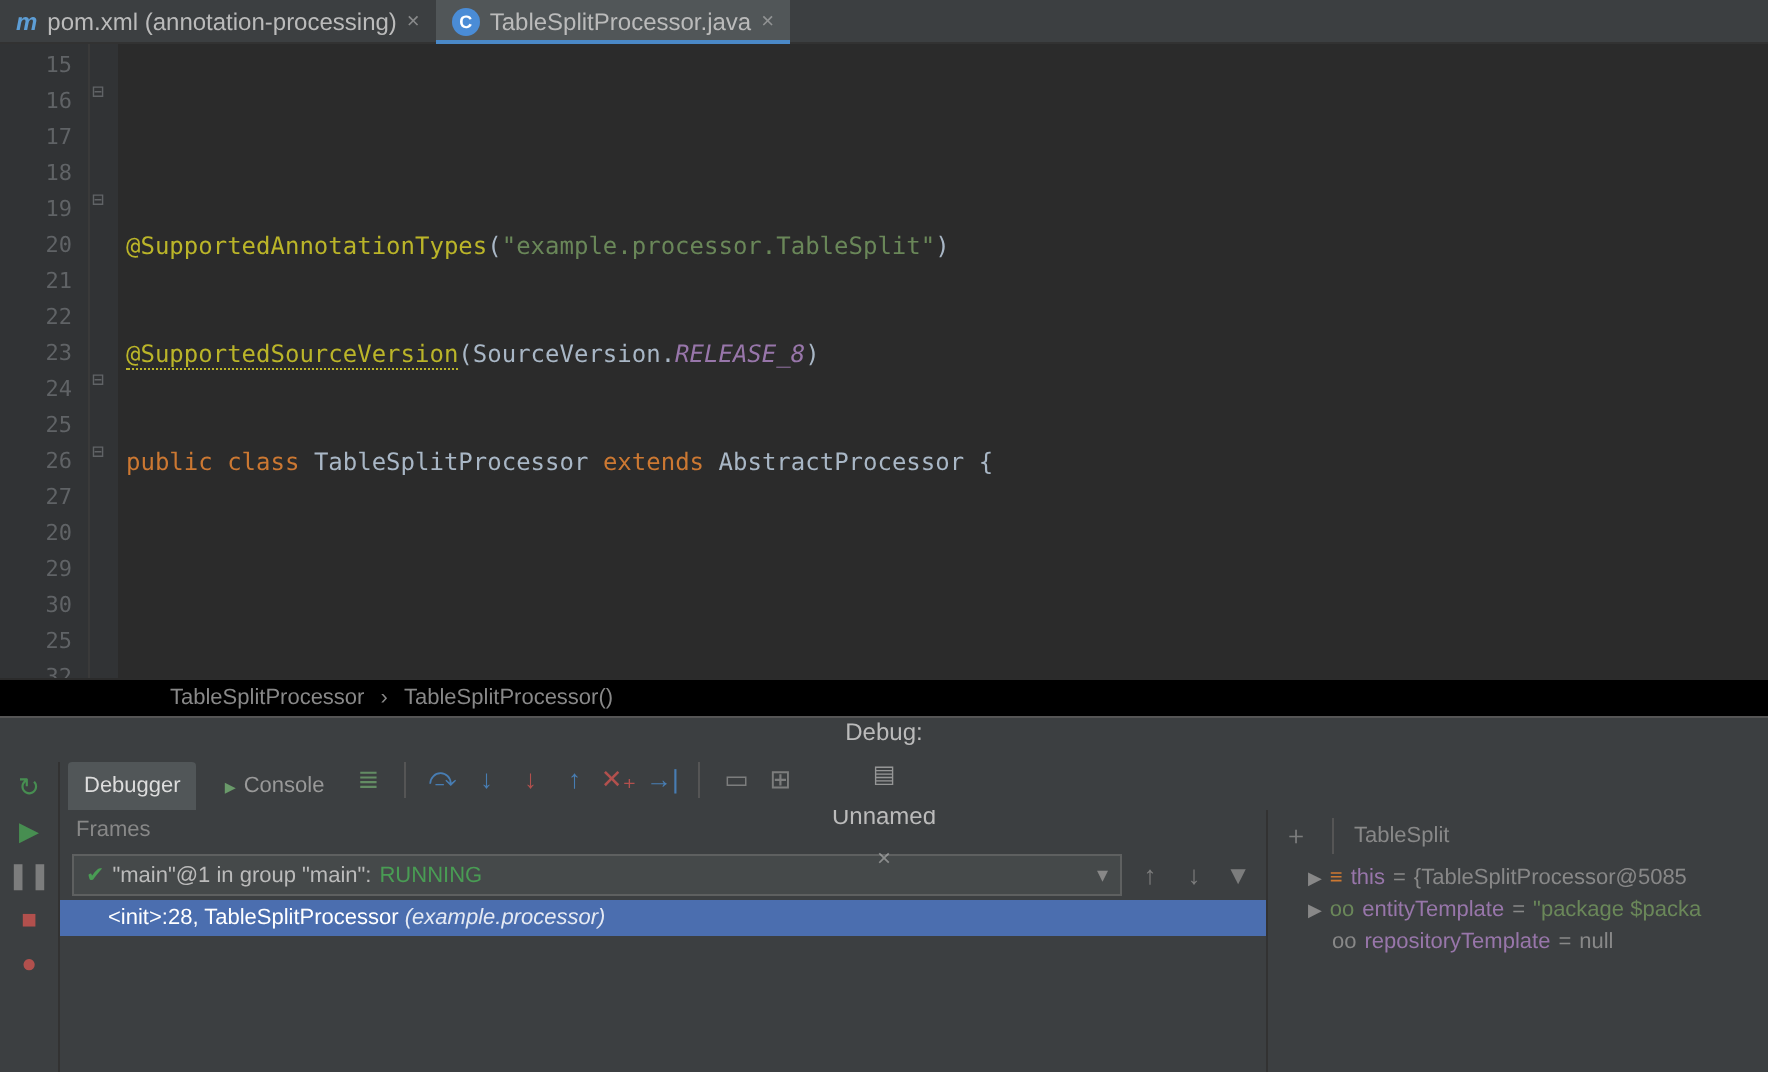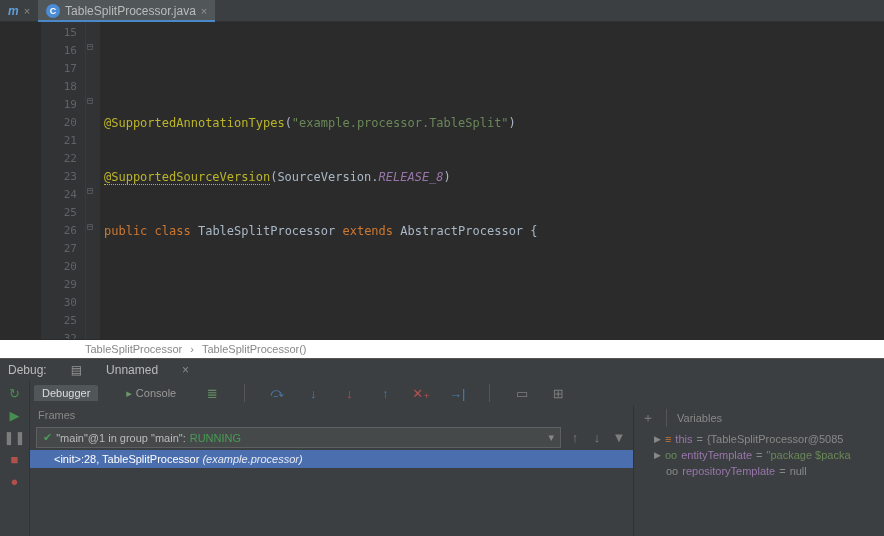--- a/index.html
+++ b/index.html
@@ -69,21 +69,20 @@
   flex: 1;
   display: flex;
   background: #2b2b2b;
   overflow: hidden;
   flex-direction: column;
 }
 .editor-body {
   flex: 1;
   display: flex;
   overflow: hidden;
-  margin-left: 41px;
 }
 .gutter {
   background: #313335;
   width: 45px;
   text-align: right;
   color: #606366;
   font-size: 11px;
   padding-right: 8px;
   line-height: 18px;
   padding-top: 2px;
@@ -117,43 +116,44 @@
   padding-left: 4px;
   position: relative;
 }
 .kw { color: #cc7832; }
 .str { color: #6a8759; }
 .ann { color: #bbb529; }
 .const { color: #9876aa; font-style: italic; }
 .cls { color: #a9b7c6; }
 .punc { color: #a9b7c6; }
 .breadcrumb {
-  background: #ffffff;
+  background: #000000;
   padding: 3px 10px 3px 80px;
   color: #888;
   font-family: -apple-system, sans-serif;
   font-size: 11px;
   border-top: 1px solid #2b2b2b;
 }
 .breadcrumb span { padding: 0 5px; }
 .debug-panel {
   background: #3c3f41;
   height: 178px;
   display: flex;
   flex-direction: column;
   border-top: 1px solid #555;
   font-family: -apple-system, "Segoe UI", sans-serif;
 }
 .debug-header {
   display: flex;
   align-items: center;
   height: 22px;
   padding: 0 8px;
-  gap: 24px;
+  gap: 7px;
   color: #bbb;
+  flex-direction: column;
 }
 .debug-tab-close { opacity: 0.6; }
 .debug-left-col {
   width: 30px;
   display: flex;
   flex-direction: column;
   align-items: center;
   gap: 6px;
   padding-top: 4px;
   border-right: 1px solid #323232;
@@ -172,24 +172,23 @@
   flex: 1;
   overflow: hidden;
 }
 .debug-content {
   flex: 1;
   display: flex;
   flex-direction: column;
 }
 .debug-tabs {
   display: flex;
-  align-items: center;
   height: 24px;
   background: #3c3f41;
-  gap: 20px;
+  gap: 6px;
   padding-left: 4px;
 }
 .dbg-tab {
   padding: 2px 8px;
   background: #515658;
   color: #ddd;
   border-radius: 2px 2px 0 0;
   font-size: 11px;
   display: flex;
   align-items: center;
@@ -274,20 +273,21 @@
 .dotted-underline {
   border-bottom: 1px dotted #bbb529;
 }
 </style>
 </head>
 <body>
 
 <div class="tabs">
   <div class="tab">
     <span class="m-icon">m</span>
+    <span>pom.xml (annotation-processing)</span>
     <span class="close">×</span>
   </div>
   <div class="tab active">
     <span class="c-icon">C</span>
     <span>TableSplitProcessor.java</span>
     <span class="close">×</span>
   </div>
 </div>
 
 <div class="editor">
@@ -393,21 +393,21 @@
             <span class="tool-icon" style="color:#888">▼</span>
           </div>
           <div class="frame-list">
             <div class="frame-item selected"><span>&lt;init&gt;:28, TableSplitProcessor </span><span class="pkg">(example.processor)</span></div>
           </div>
         </div>
         <div class="vars-panel">
           <div class="vars-header">
             <span class="tool-icon" style="color:#888">＋</span>
             <div class="sep"></div>
-            <span>Variables</span>
+            <span>TableSplit</span>
           </div>
           <div class="var-item">
             <span class="var-arrow">▶</span>
             <span style="color:#cc7832">≡</span>
             <span class="var-name">this</span>
               <span class="var-gray"> = </span>
               <span class="var-gray">{TableSplitProcessor@5085</span>
           </div>
           <div class="var-item">
             <span class="var-arrow">▶</span>

